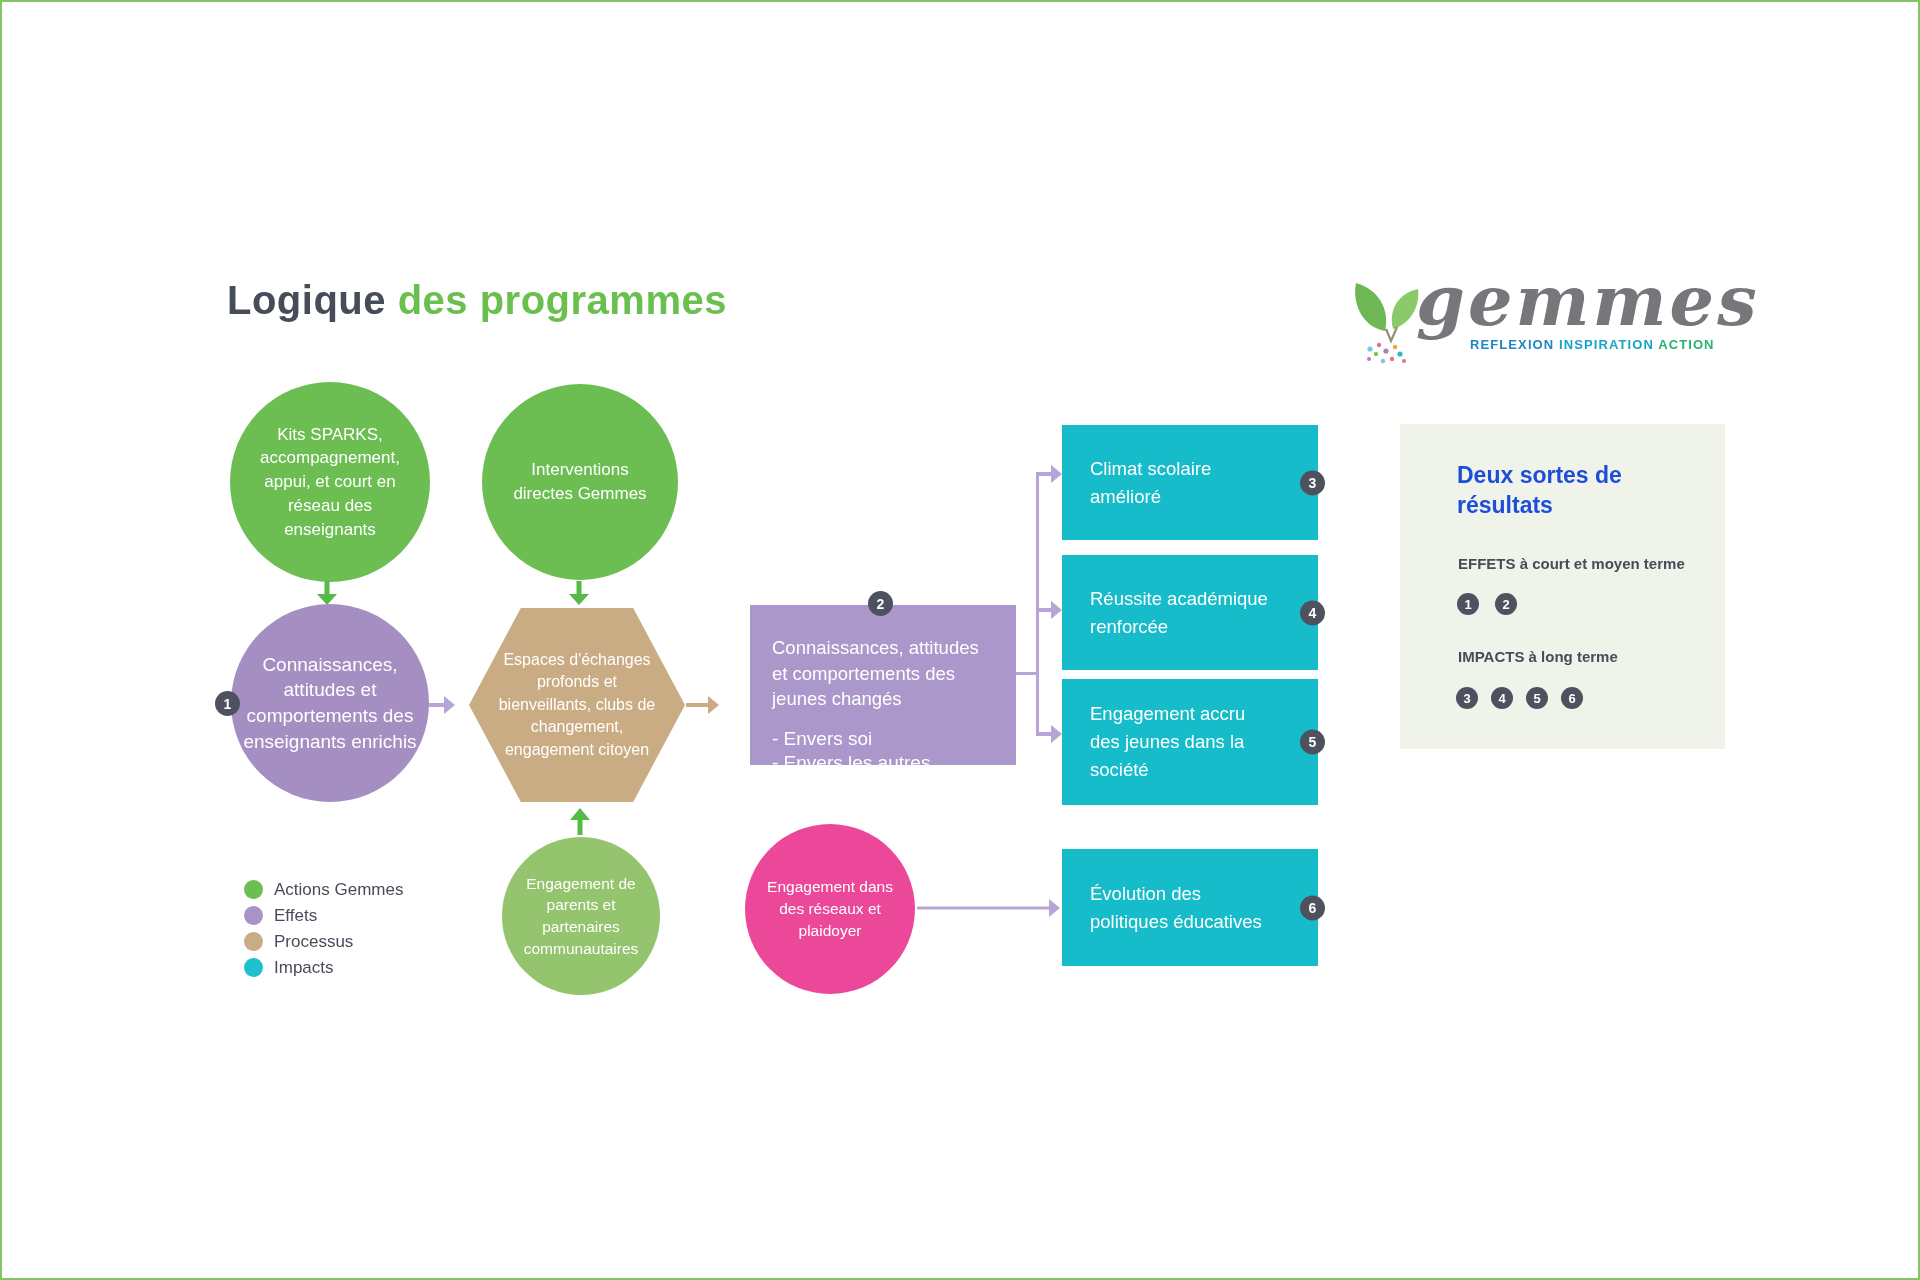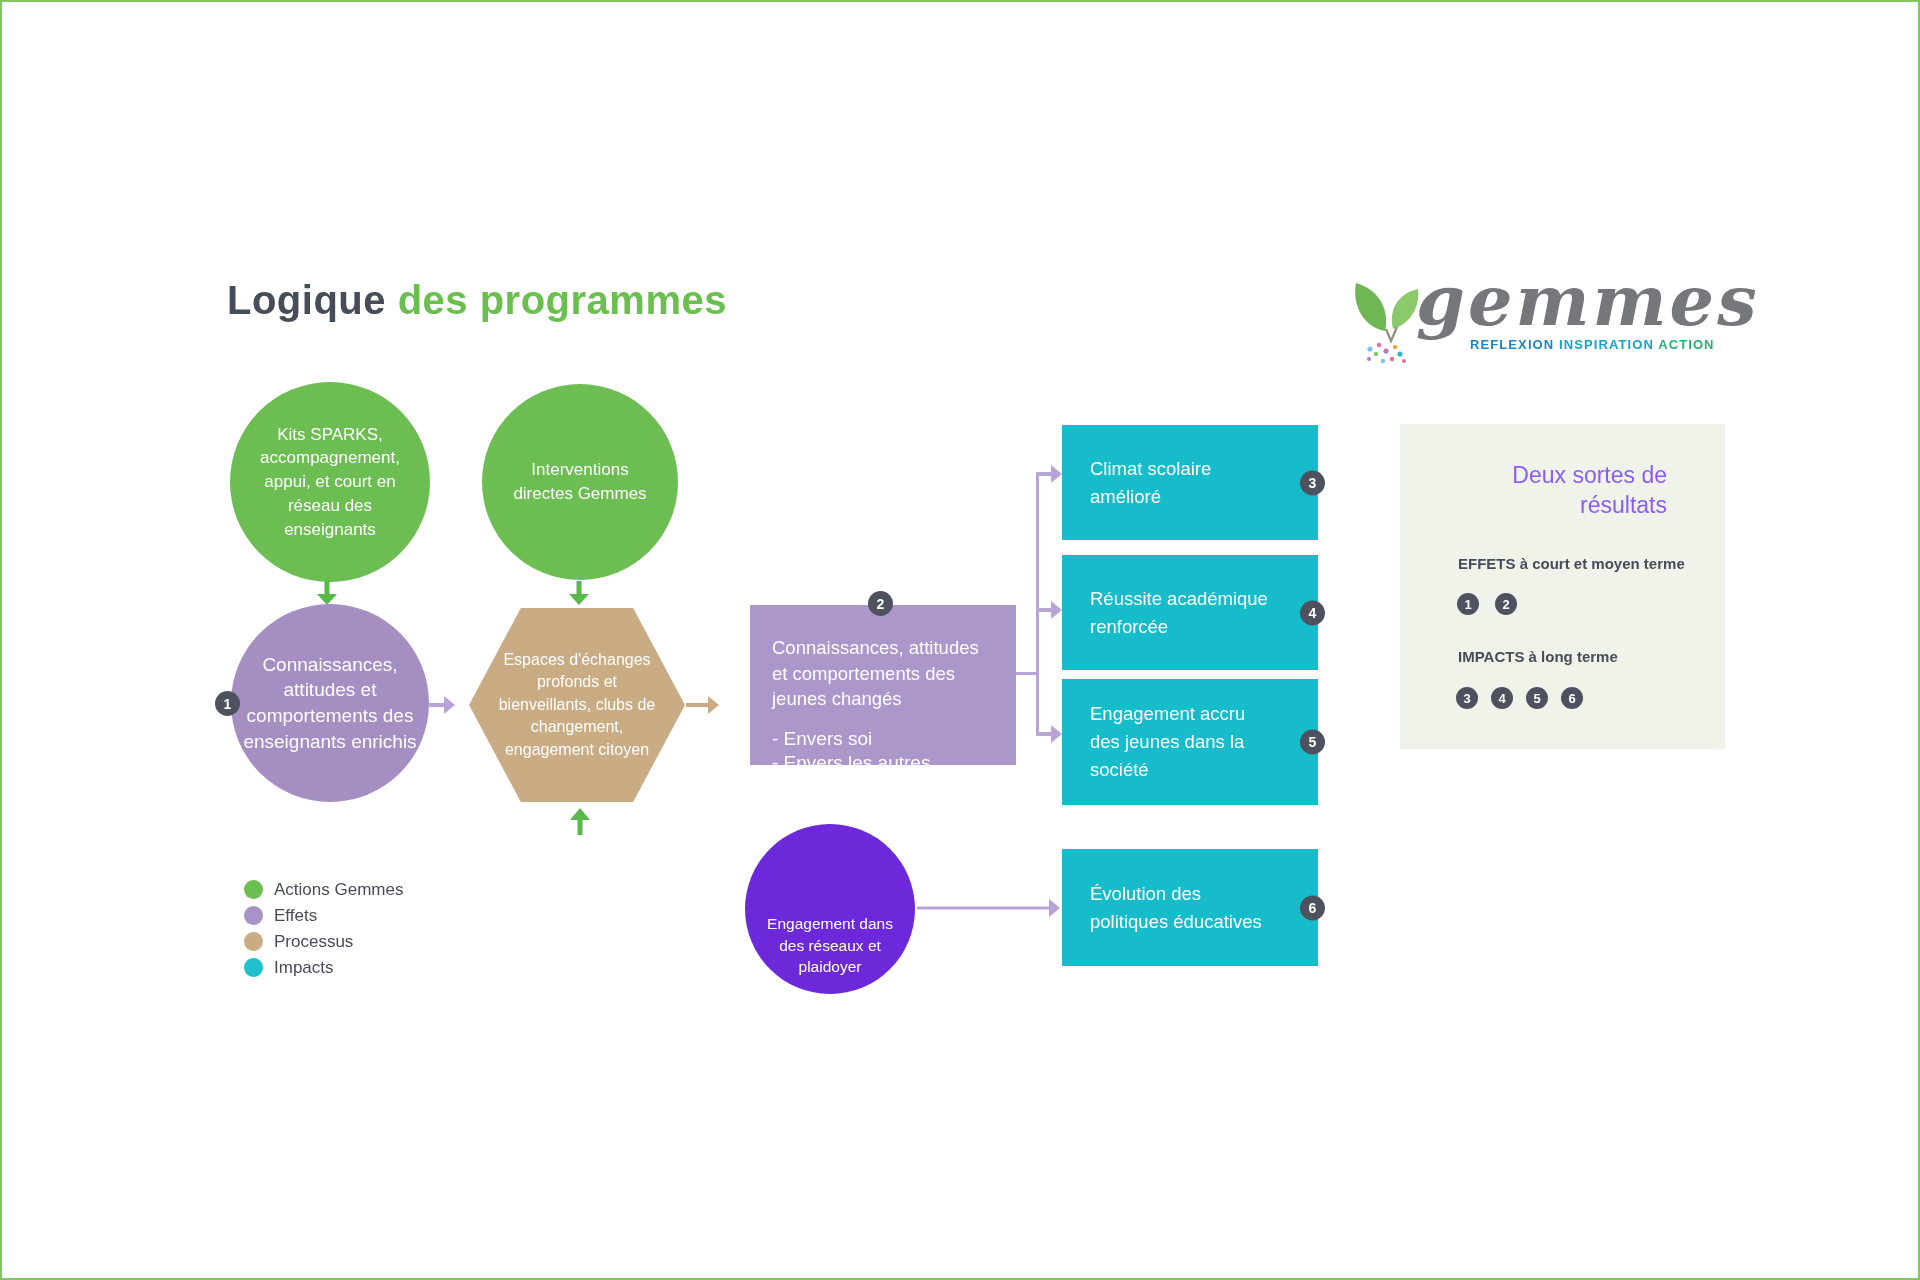--- a/index.html
+++ b/index.html
@@ -22,21 +22,21 @@
                   letter-spacing:1.1px; white-space:nowrap; }
   .tag-b1 { color:#1f86c2;margin-top:28px; } .tag-b2 { color:#17a3c9; } .tag-g { color:#27b274; }
 
   
   .circle { position:absolute; border-radius:50%; display:flex; align-items:center; justify-content:center;
             text-align:center; color:#ffffff; }
   .c-kits { left:228px; top:380px; width:200px; height:200px; background:#6cbd52; font-size:17px; line-height:1.4; padding:14px; }
   .c-interv { left:480px; top:382px; width:196px; height:196px; background:#6cbd52; font-size:17px; line-height:1.4; padding:24px; }
   .c-ens { left:229px; top:602px; width:198px; height:198px; background:#a58fc2; font-size:19px; line-height:1.35; padding:12px; }
   .c-parents { left:500px; top:835px; width:158px; height:158px; background:#94c46e; font-size:15.5px; line-height:1.4; padding:12px; }
-  .c-reseaux { left:743px; top:822px; width:170px; height:170px; background:#6d28d9; font-size:15.5px; line-height:1.4; padding:16px;align-items:flex-end; }
+  .c-reseaux { left:743px; top:822px; width:170px; height:170px; background:#ec4899; font-size:15.5px; line-height:1.4; padding:16px; }
 
   .hexagon { position:absolute; left:467px; top:606px; width:216px; height:194px; background:#c9ac83;
              clip-path:polygon(0% 50%, 24% 0%, 76% 0%, 100% 50%, 76% 100%, 24% 100%);
              display:flex; align-items:center; justify-content:center; text-align:center;
              color:#ffffff; font-size:16px; line-height:1.4; padding:0 26px; }
 
   .rect-purple { position:absolute; left:748px; top:603px; width:266px; height:160px; background:#ab97ca;
                  color:#ffffff; padding:30px 18px 0 22px; }
   .rect-purple .heading { font-size:18.5px; line-height:1.38; }
   .rect-purple .bullets { margin-top:15px; font-size:19px; line-height:1.3; }
@@ -82,22 +82,22 @@
   
   .legend { position:absolute; left:242px; top:878px;text-align:right; }
   .legend-row { display:flex; align-items:center; height:19px; margin-bottom:7px; }
   .legend-dot { width:19px; height:19px; border-radius:50%; margin-right:11px; flex:0 0 auto; }
   .legend-label { font-size:17px; color:#474c59; }
   .dot-green { background:#6cbd52; } .dot-purple { background:#a893c6; }
   .dot-tan { background:#c9ac83; } .dot-teal { background:#1ec0ce; }
 
   
   .panel { position:absolute; left:1398px; top:422px; width:325px; height:325px; background:#eff3ea; }
-  .panel-title { position:absolute; left:57px; top:36px; width:210px; font-size:23px; font-weight:normal;
-                 color:#8b5cf6; line-height:1.32;text-align:right; }
+  .panel-title { position:absolute; left:57px; top:36px; width:210px; font-size:23px; font-weight:bold;
+                 color:#1d4ed8; line-height:1.32; }
   .panel-label { position:absolute; left:58px; font-size:15px; font-weight:bold; color:#474c59; white-space:nowrap; }
   .pl-effets { top:131px; }
   .pl-impacts { top:224px; }
   .panel-badges { position:absolute; display:flex; }
   .pb-1 { left:57px; top:169px; gap:16px; }
   .pb-2 { left:56px; top:263px; gap:13px; }
   .panel-badge { position:static; width:22px; height:22px; font-size:13px; }
 </style>
 </head>
 <body>
@@ -206,20 +206,23 @@
   </div>
   <div class="box-teal bt-3">
     <span>Engagement accru des jeunes dans la société</span>
     <div class="badge badge-in-box">5</div>
   </div>
   <div class="box-teal bt-4">
     <span>Évolution des politiques éducatives</span>
     <div class="badge badge-in-box">6</div>
   </div>
 
+  <div class="circle c-parents">
+    <span>Engagement de parents et partenaires communautaires</span>
+  </div>
   <div class="circle c-reseaux">
     <span>Engagement dans des réseaux et plaidoyer</span>
   </div>
 
   <div class="arrow-h purple-arr" style="left:915px; top:895px; width:143px;">
       <div class="shaft" style="width:133px; height:3px;"></div>
       <div class="head"></div>
     </div>
 
   <div class="legend">

